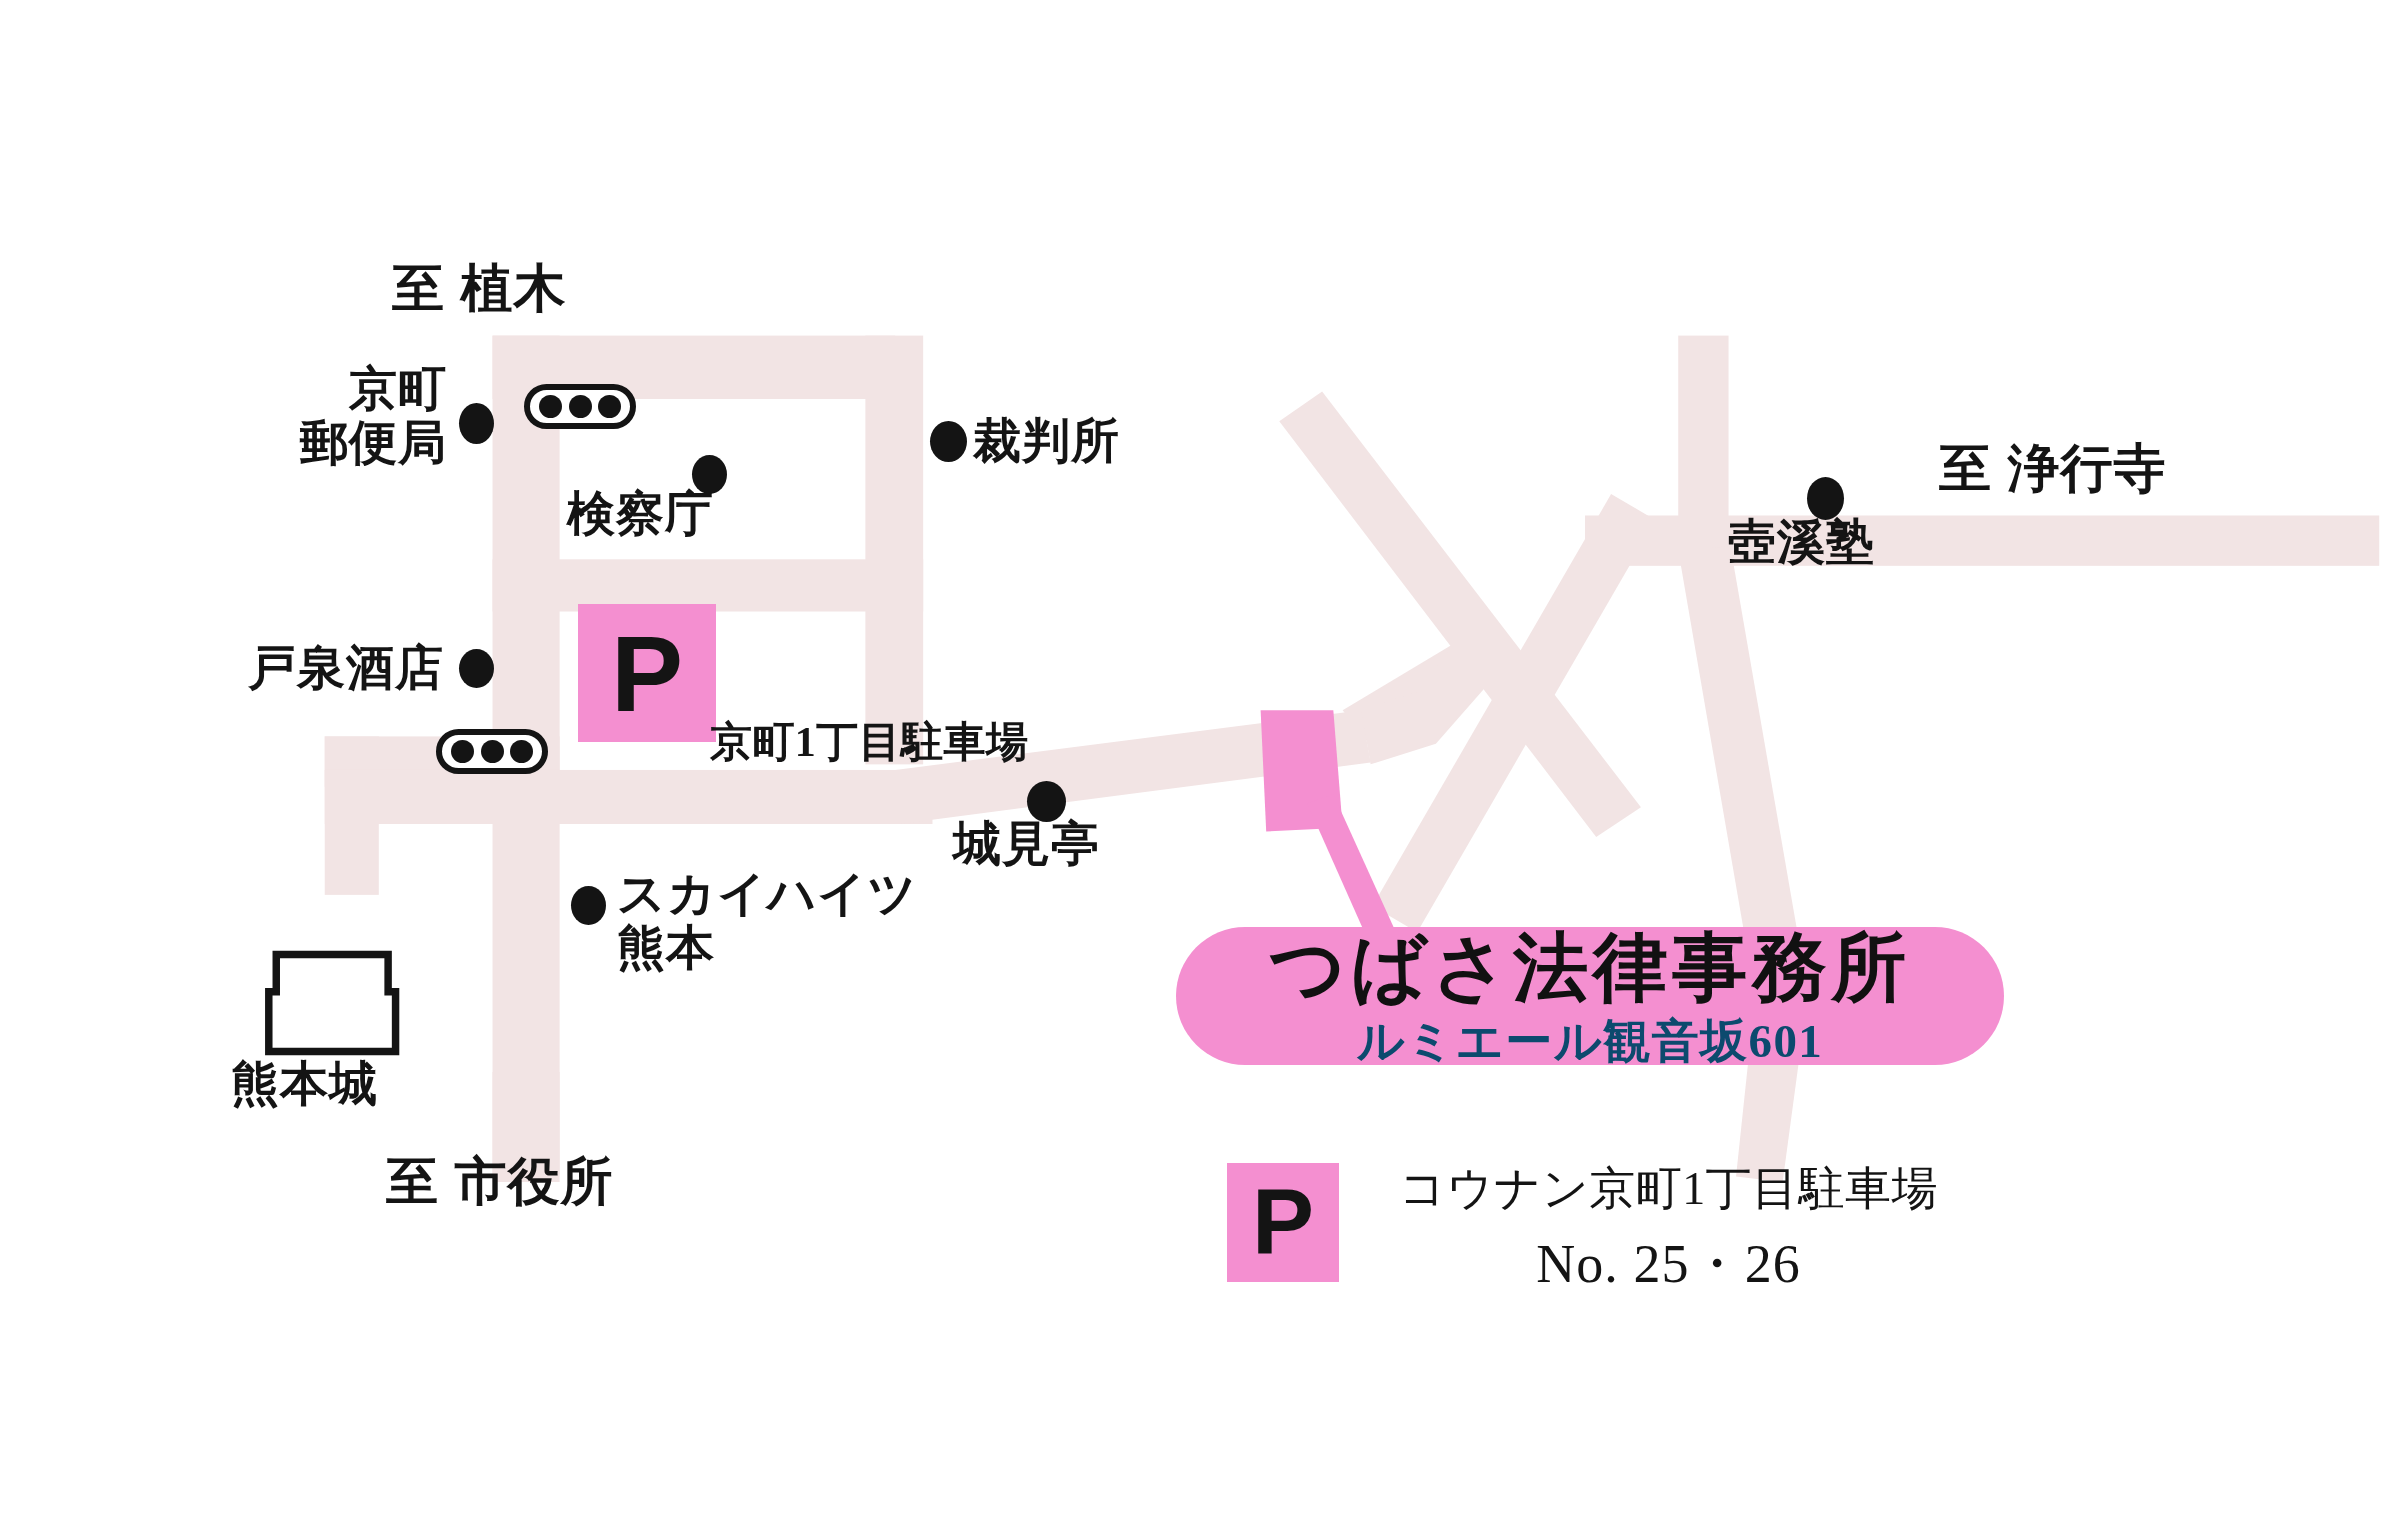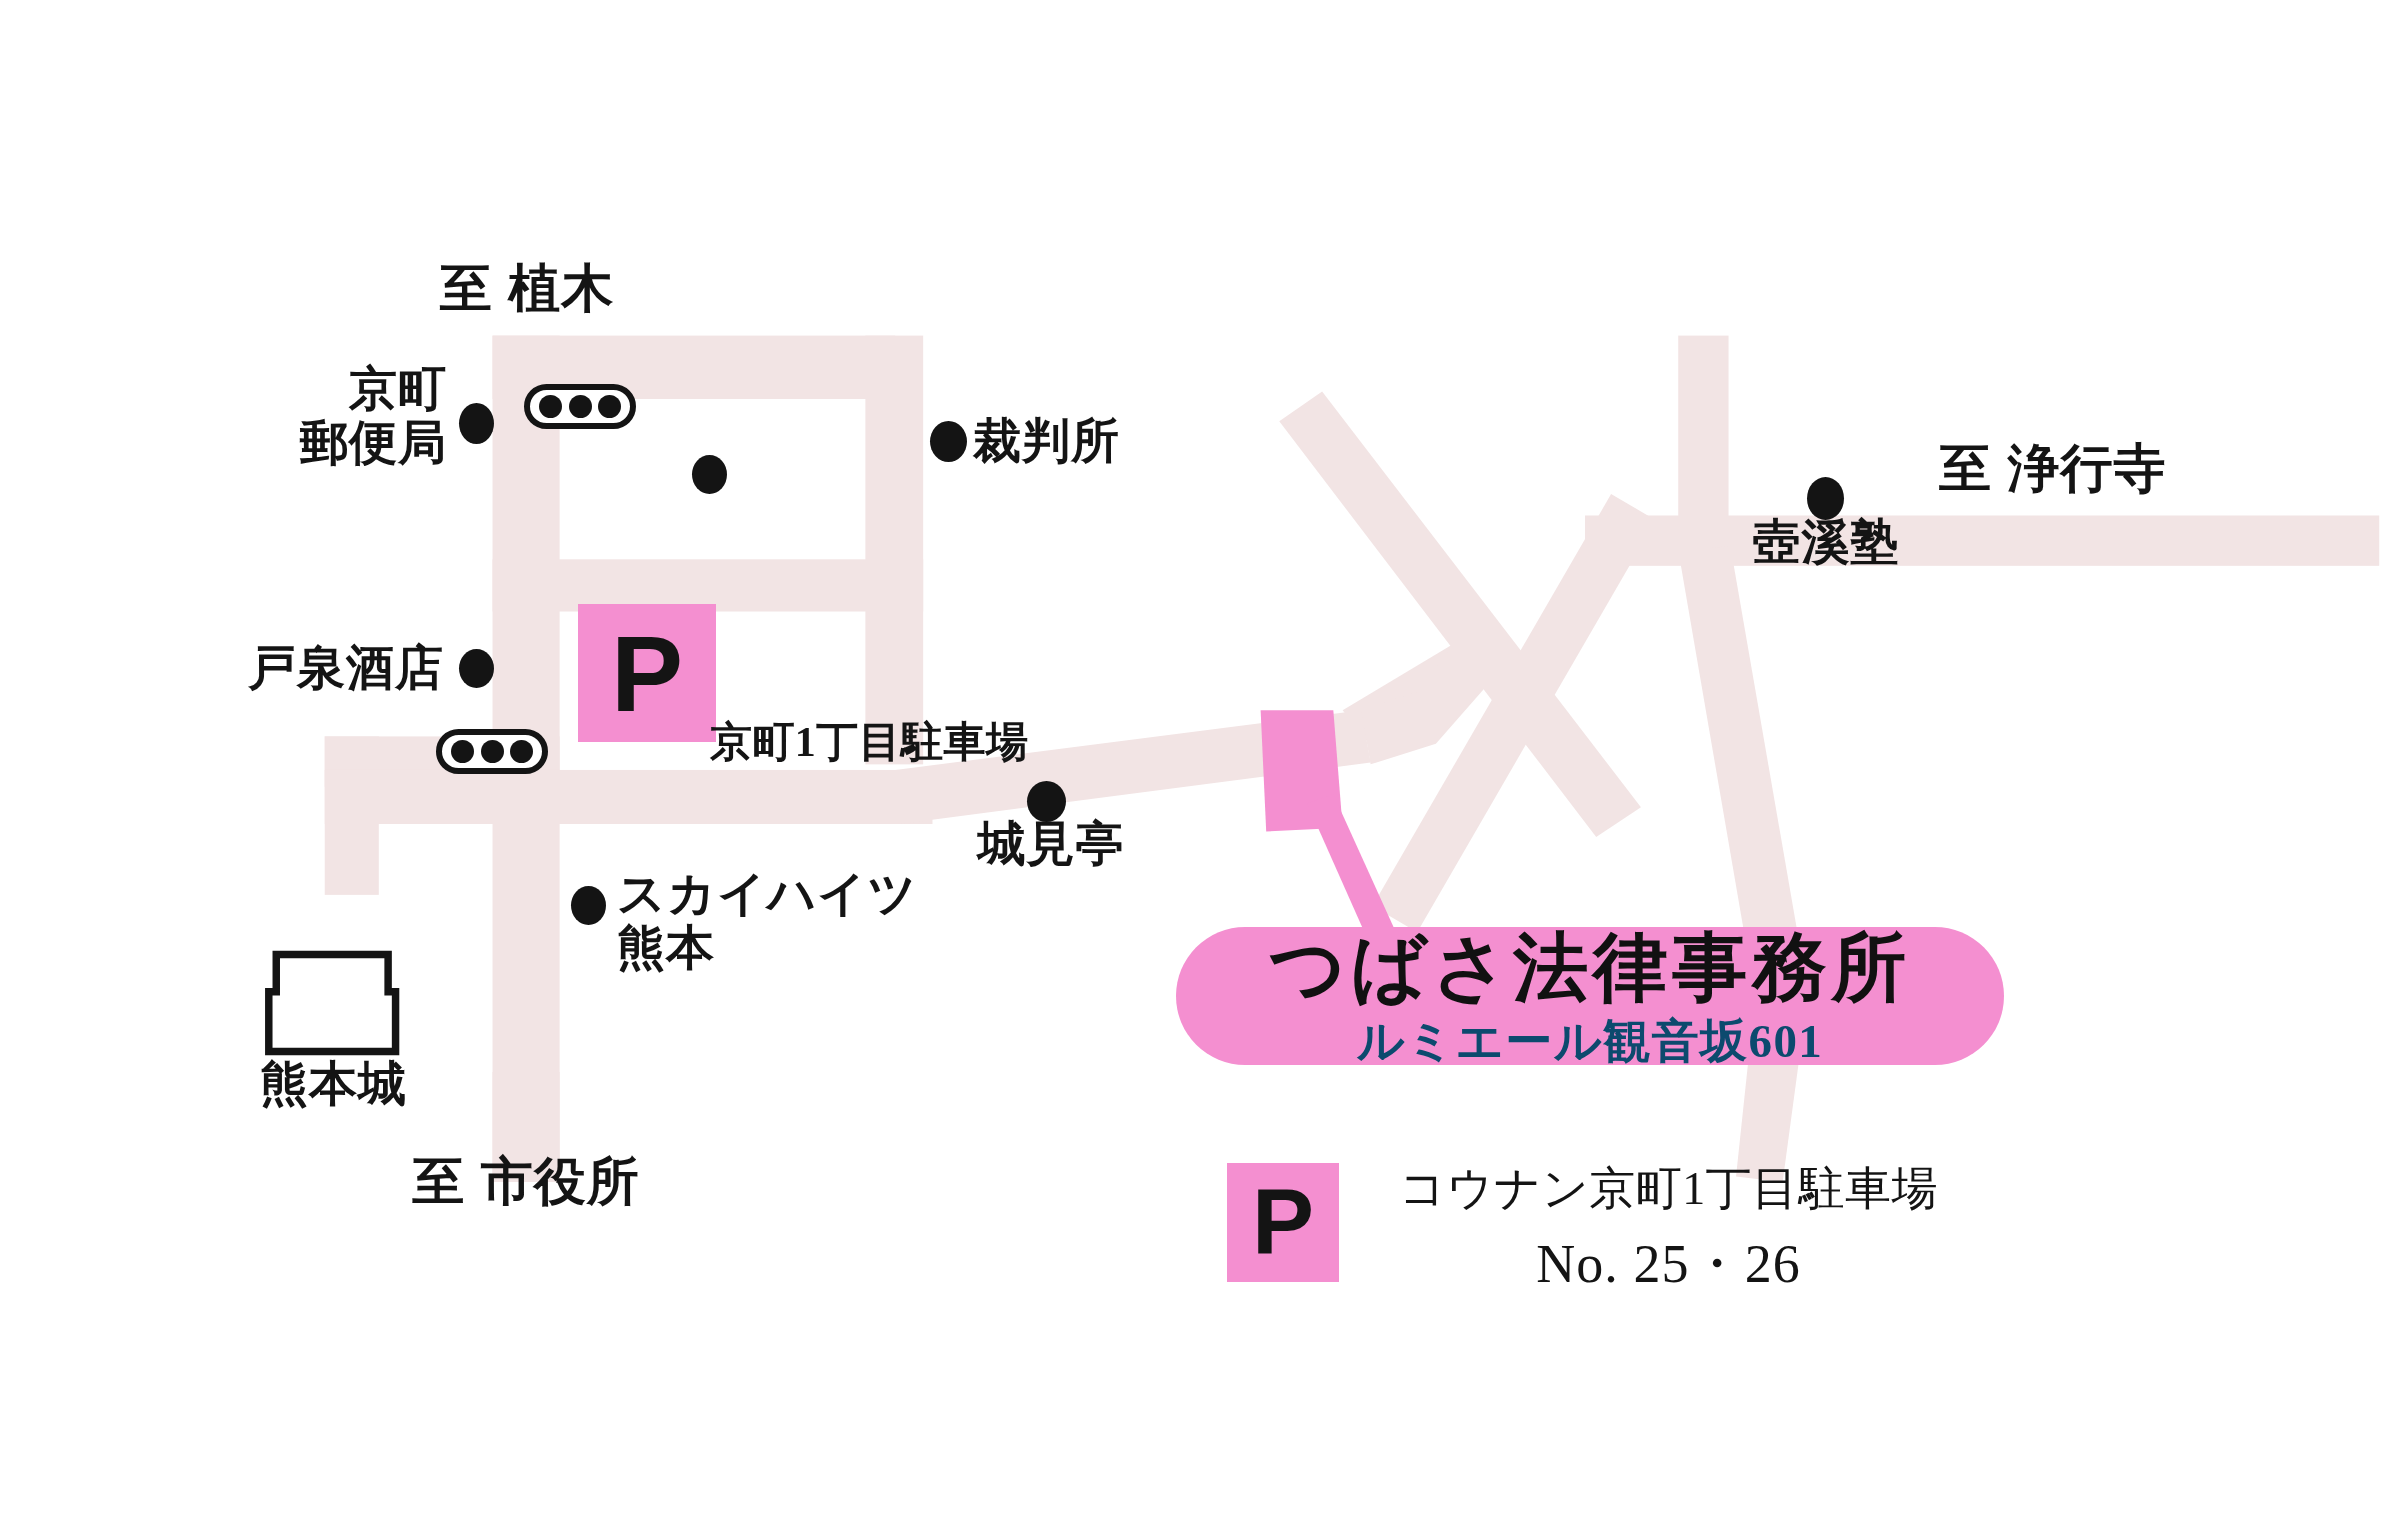--- a/index.html
+++ b/index.html
@@ -26,21 +26,21 @@
   }
   .lbl {
     position: absolute;
     color: #141414;
     font-family: "Liberation Sans", "DejaVu Sans", sans-serif;
     font-weight: 700;
     white-space: pre;
     line-height: 1.12;
     letter-spacing: 0.02em;
   }
-  .lbl.ctr { text-align: center; }
+  .lbl.ctr { }
   .lbl.rt  { text-align: right; }
 
   
   .dir { font-size: 52px; }
 
   
   .poi { font-size: 48px; }
 
   
   .p-block {
@@ -233,20 +233,21 @@
 
   <div class="lbl dir ctr" style="left:392px; top:259px; width:270px;">至 植木</div>
 
   <div class="lbl dir" style="left:1939px; top:410px;margin-top:29px;">至 浄行寺</div>
 
   <div class="lbl dir ctr" style="left:386px; top:1152px; width:280px;">至 市役所</div>
 
   <div class="lbl poi rt" style="left:149px; top:362px; width:298px; text-align:right;">京町
 郵便局</div>
 
+  <div class="lbl poi ctr" style="left:567px; top:487px; width:280px;">検察庁</div>
 
   <div class="lbl poi" style="left:973px; top:414px;">裁判所</div>
 
   <div class="lbl poi" style="left:617px; top:867px;">スカイハイツ
 熊本</div>
 
   <div class="lbl poi rt" style="left:155px; top:641px; width:289px; text-align:right;">戸泉酒店</div>
 
   <div class="lbl poi ctr" style="left:953px; top:817px; width:196px;">城見亭</div>
 

